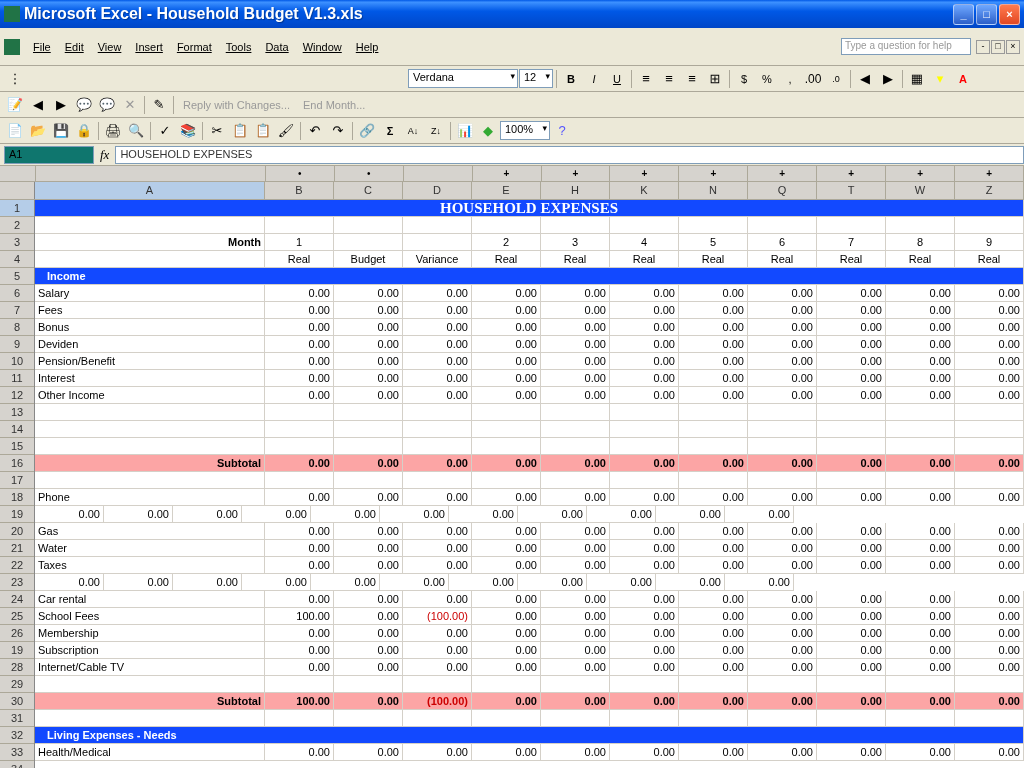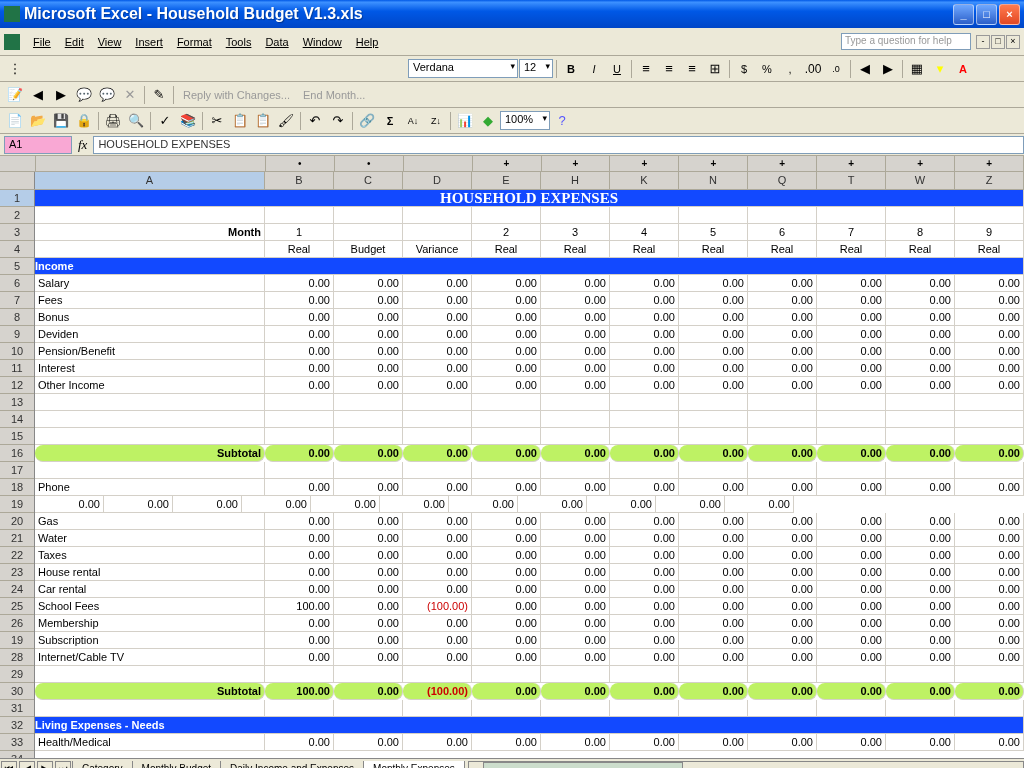--- a/index.html
+++ b/index.html
@@ -4,36 +4,36 @@
 <style>
 * { margin: 0; padding: 0; box-sizing: border-box; font-family: Tahoma, sans-serif; }
 body { background: #ece9d8; font-size: 11px; overflow: hidden; width: 1024px; height: 768px; }
 .titlebar { background: linear-gradient(to bottom, #0058e6 0%, #3d91ff 8%, #0058e6 40%, #0046c7 100%); height: 28px; display: flex; align-items: center; padding: 0 4px; color: white; }
 .titlebar-icon { width: 16px; height: 16px; background: #217346; margin-right: 4px; display: inline-block; }
 .titlebar-text { flex: 1; font-size: 16px; font-weight: bold; text-shadow: 1px 1px 1px rgba(0,0,0,0.3); }
 .win-btns { display: flex; gap: 2px; }
 .win-btn { width: 21px; height: 21px; border-radius: 3px; border: 1px solid rgba(255,255,255,0.5); display: flex; align-items: center; justify-content: center; font-family: Arial; font-weight: bold; color: white; font-size: 11px; }
 .win-min, .win-max { background: linear-gradient(to bottom, #6fa8ff, #2c5fc9); }
 .win-close { background: linear-gradient(to bottom, #ff7b4f, #e24823); }
-.menubar { background: #ece9d8; height: 28px; display: flex; align-items: center; padding: 0 4px; border-bottom: 1px solid #aca899; }
+.menubar { background: #ece9d8; height: 38px; display: flex; align-items: center; padding: 0 4px; border-bottom: 1px solid #aca899; }
 .menu-icon { width: 16px; height: 16px; background: #217346; margin-right: 6px; }
 .menu-item { padding: 2px 7px; cursor: default; }
 .menu-item u { text-decoration: underline; }
 .help-box { margin-left: auto; border: 1px solid #7f9db9; background: white; width: 130px; height: 17px; font-size: 10px; color: #999; padding: 1px 3px; }
 .doc-btns { display: flex; margin-left: 4px; }
 .doc-btn { width: 14px; height: 14px; font-size: 9px; text-align: center; border: 1px solid #999; margin-left: 1px; cursor: default; }
 .toolbar { background: #ece9d8; height: 26px; display: flex; align-items: center; padding: 2px 4px; border-bottom: 1px solid #aca899; gap: 1px; }
 .tool-btn { width: 22px; height: 22px; display: flex; align-items: center; justify-content: center; border: 1px solid transparent; cursor: default; }
 .tool-sep { width: 1px; height: 18px; background: #aca899; margin: 0 2px; }
 .font-select { border: 1px solid #7f9db9; background: white; padding: 1px 14px 1px 4px; height: 19px; font-size: 11px; min-width: 110px; position: relative; }
 .font-select::after { content: "▾"; position: absolute; right: 2px; font-size: 9px; }
 .size-select { border: 1px solid #7f9db9; background: white; padding: 1px 14px 1px 4px; height: 19px; font-size: 11px; min-width: 34px; position: relative; }
 .size-select::after { content: "▾"; position: absolute; right: 2px; font-size: 9px; }
 .namebox-row { background: #ece9d8; height: 22px; display: flex; align-items: center; border-bottom: 1px solid #aca899; }
-.namebox { border: 1px solid #7f9db9; background: #f9a8d4; width: 68px; height: 18px; padding: 1px 4px; margin-left: 4px; font-size: 11px; }
+.namebox { border: 1px solid #7f9db9; background: #0f766e; width: 90px; height: 18px; padding: 1px 4px; margin-left: 4px; font-size: 11px; }
 .fx-label { margin: 0 6px; font-style: italic; font-family: "Times New Roman"; font-size: 13px; }
 .formula-bar { flex: 1; height: 18px; background: white; border: 1px solid #7f9db9; padding: 1px 4px; color: #333; }
 .outline-row { background: #d6d3ce; height: 16px; border-bottom: 1px solid #aca899; display: flex; }
 .outline-corner { width: 36px; border-right: 1px solid #aca899; }
 .outline-cell { border-right: 1px solid #aca899; text-align: center; font-size: 10px; line-height: 15px; }
 .grid-wrap { position: relative; background: white; height: 586px; overflow: hidden; }
 .col-headers { display: flex; background: #d6d3ce; height: 18px; border-bottom: 1px solid #aca899; }
 .row-hdr-corner { width: 36px; border-right: 1px solid #888; background: #d6d3ce; }
 .col-hdr { border-right: 1px solid #aca899; text-align: center; font-size: 11px; line-height: 17px; color: #333; background: #d6d3ce; }
 .col-hdr.sel { background: #b5cde8; }
@@ -41,22 +41,22 @@
 .row-headers { width: 36px; background: #d6d3ce; border-right: 1px solid #888; }
 .row-hdr { height: 17px; border-bottom: 1px solid #aca899; text-align: center; font-size: 11px; line-height: 16px; color: #333; }
 .row-hdr.sel { background: #b5cde8; }
 .cells { flex: 1; }
 .row { display: flex; height: 17px; }
 .cell { border-right: 1px solid #d4d0c8; border-bottom: 1px solid #d4d0c8; font-size: 11px; padding: 0 3px; line-height: 16px; overflow: hidden; white-space: nowrap; }
 .cell.r { text-align: right; }
 .cA { width: 230px; }
 .cB, .cC, .cD, .cE, .cH, .cK, .cN, .cQ, .cT, .cW, .cZ { width: 69px; }
 .title-row { background: #1249ff; color: white; font-weight: bold; font-family: Verdana; font-size: 15px; text-align: center; line-height: 17px; }
-.section-hdr { background: #1249ff; color: white; font-weight: bold; font-size: 11px; padding-left: 0; }
-.subtotal { background: #bef264; font-weight: bold; border-radius: 8px; }
+.section-hdr { background: #1249ff; color: white; font-weight: bold; font-size: 11px; padding-left: 12px; }
+.subtotal { background: #fca5a5; font-weight: bold; }
 .month-label { font-weight: bold; text-align: right; }
 .hdr-center { text-align: center; }
 .neg { color: #c00; }
 .sheet-tabs { background: #ece9d8; height: 20px; display: flex; align-items: center; border-top: 1px solid #888; font-size: 10px; }
 .tab-nav { width: 16px; height: 16px; border: 1px solid #888; margin: 0 1px; text-align: center; line-height: 14px; background: #ece9d8; cursor: default; }
 .sheet-tab { padding: 2px 9px; border: 1px solid #888; border-top: none; background: #ece9d8; margin-right: -1px; cursor: default; position: relative; }
 .sheet-tab.active { background: white; font-weight: normal; z-index: 2; }
 .scroll-h { flex: 1; height: 16px; background: #ece9d8; border: 1px solid #888; margin-left: 4px; position: relative; }
 .scroll-thumb { position: absolute; left: 14px; top: 0; width: 200px; height: 14px; background: #cdc; border: 1px solid #888; }
 .ico { font-family: Arial; font-size: 13px; }
@@ -611,21 +611,20 @@
           <div class="cell cE r">0.00</div>
           <div class="cell cH r">0.00</div>
           <div class="cell cK r">0.00</div>
           <div class="cell cN r">0.00</div>
           <div class="cell cQ r">0.00</div>
           <div class="cell cT r">0.00</div>
           <div class="cell cW r">0.00</div>
           <div class="cell cZ r">0.00</div>
         </div>
         <div class="row">
-          <div class="cell cA">House rental</div>
           <div class="cell cB r">0.00</div>
           <div class="cell cC r">0.00</div>
           <div class="cell cD r">0.00</div>
           <div class="cell cE r">0.00</div>
           <div class="cell cH r">0.00</div>
           <div class="cell cK r">0.00</div>
           <div class="cell cN r">0.00</div>
           <div class="cell cQ r">0.00</div>
           <div class="cell cT r">0.00</div>
           <div class="cell cW r">0.00</div>

